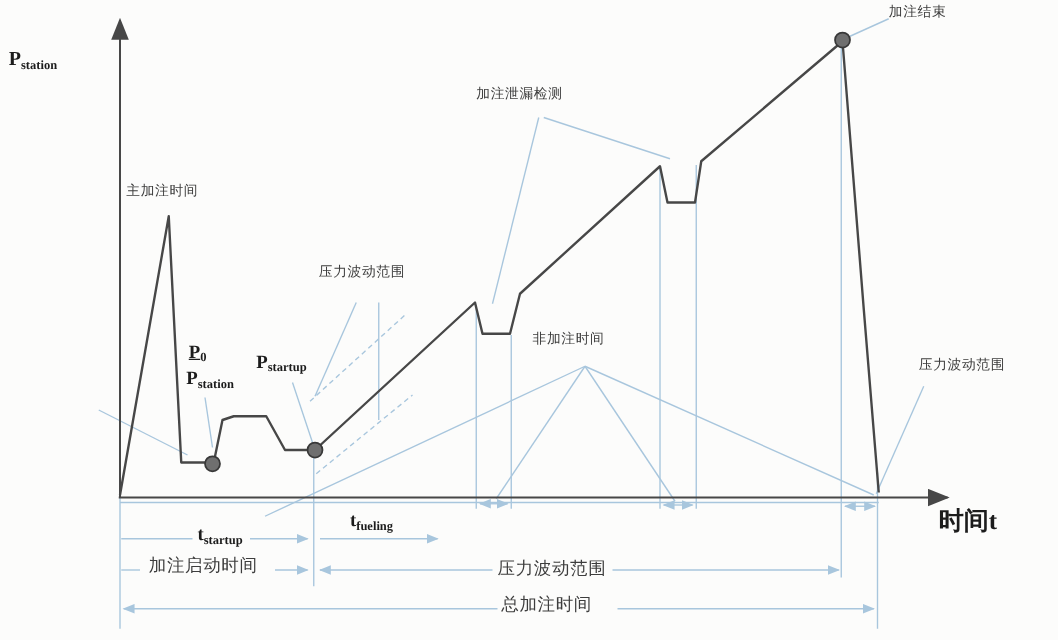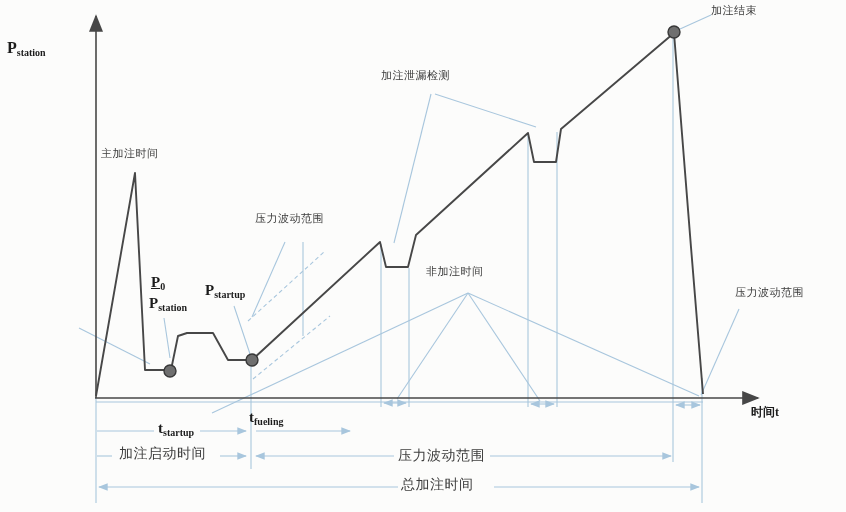--- a/index.html
+++ b/index.html
@@ -104,22 +104,22 @@
   <div class="lbl sym" style="left:151px;top:273px;font-size:15px;text-decoration:underline;"><span>P</span><sub>0</sub></div>
   <div class="lbl sym" style="left:149px;top:294px;font-size:15px;"><span>P</span><sub>station</sub></div>
   <div class="lbl sym" style="left:205px;top:281px;font-size:15px;"><span>P</span><sub>startup</sub></div>
 
   <div class="lbl" style="left:255px;top:212px;">压力波动范围</div>
   <div class="lbl" style="left:381px;top:69px;">加注泄漏检测</div>
   <div class="lbl" style="left:426px;top:265px;">非加注时间</div>
   <div class="lbl" style="left:711px;top:4px;">加注结束</div>
   <div class="lbl" style="left:735px;top:286px;">压力波动范围</div>
 
-  <div class="lbl bold" style="left:751px;top:405px;font-size:12px;">时间t</div>
+  <div class="lbl bold" style="left:751px;top:405px;font-size:20px;">时间t</div>
 
   <div class="lbl tsym" style="left:158px;top:419px;"><span>t</span><sub>startup</sub></div>
-  <div class="lbl tsym" style="left:249px;top:408px;"><span>t</span><sub>fueling</sub></div>
+  <div class="lbl tsym" style="left:280px;top:408px;"><span>t</span><sub>fueling</sub></div>
 
   <div class="lbl" style="left:119px;top:446px;font-size:14px;">加注启动时间</div>
   <div class="lbl" style="left:398px;top:448px;font-size:14px;">压力波动范围</div>
   <div class="lbl" style="left:401px;top:477px;font-size:14px;">总加注时间</div>
 
 </div>
 
 </body></html>

